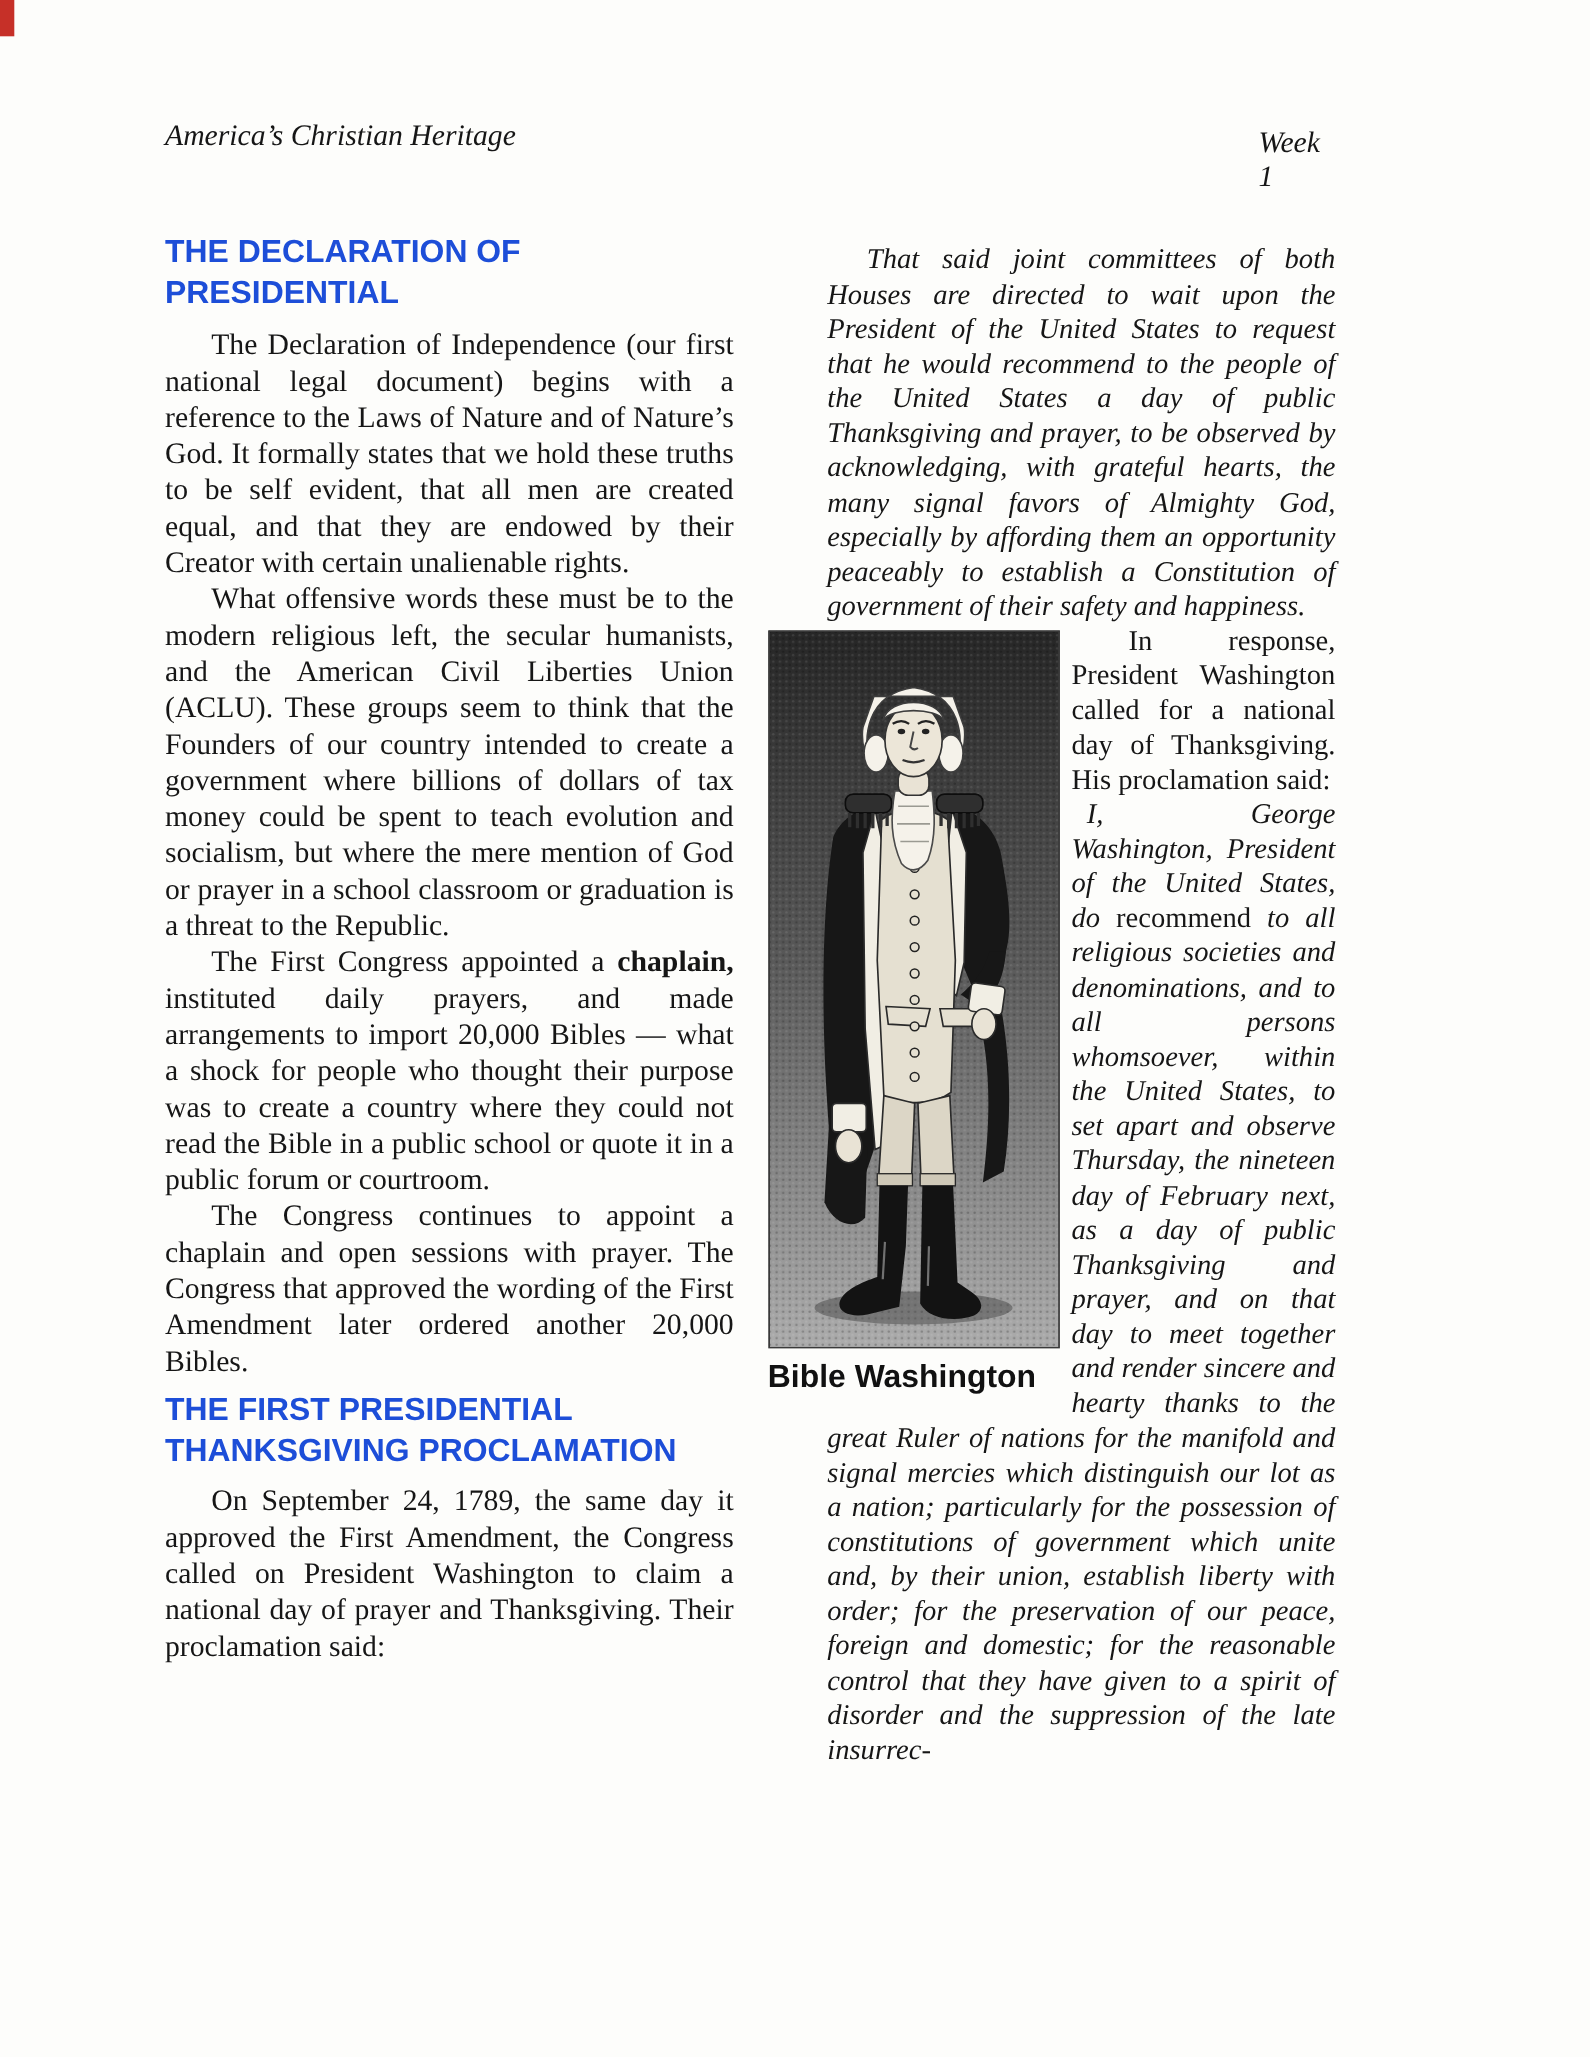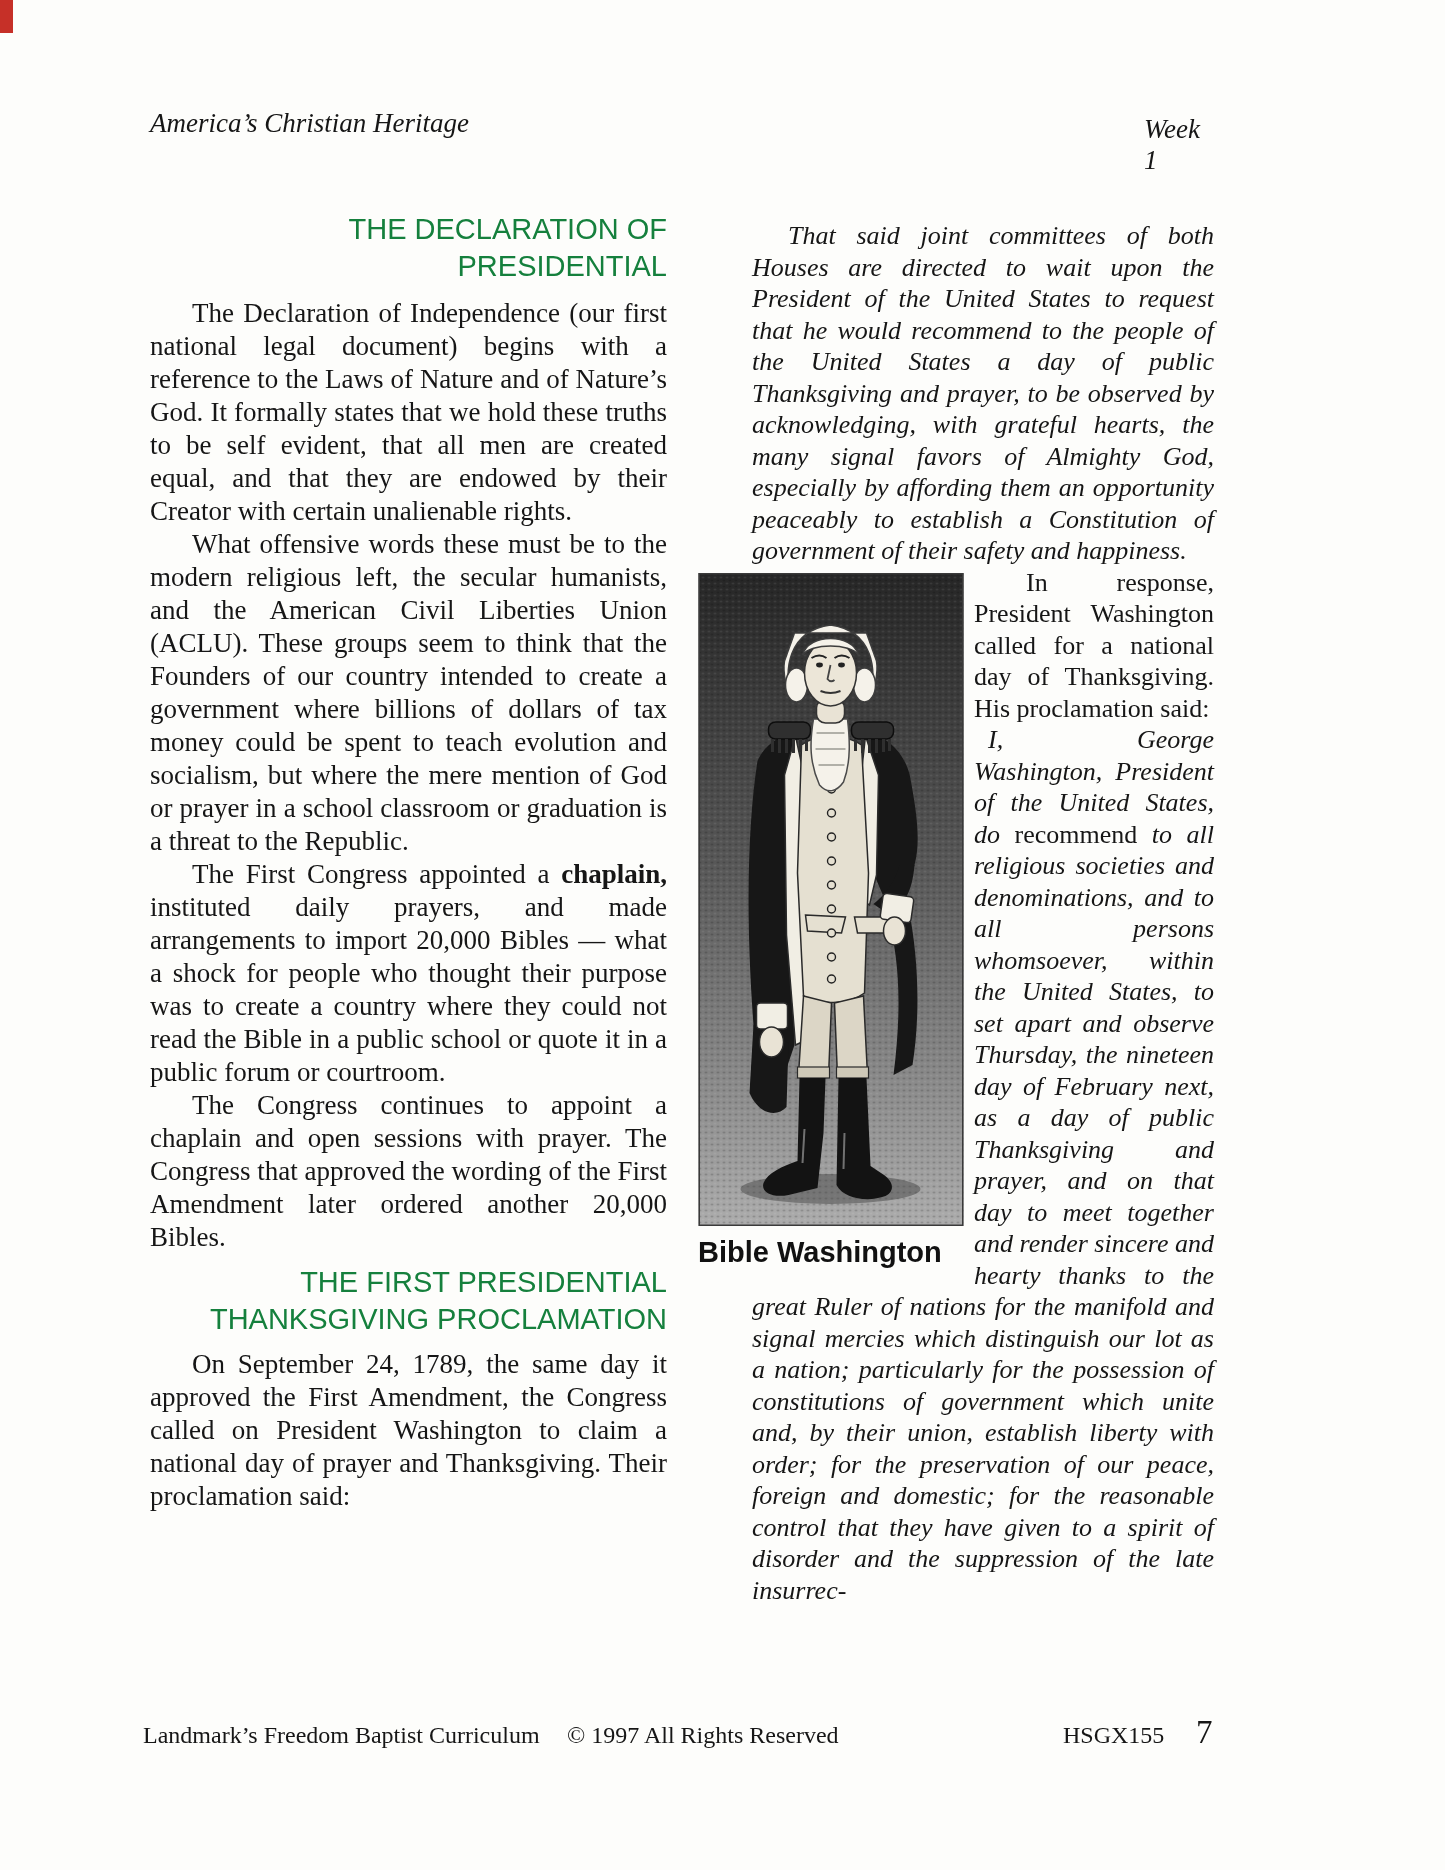--- a/index.html
+++ b/index.html
@@ -9,22 +9,22 @@
 
   
   .hdr{position:absolute;top:108px;left:150px;right:230px;height:40px;font-size:27px;font-style:italic;}
   .hdr-left{position:absolute;left:0;top:0;}
   .hdr-right{position:absolute;left:994px;top:6px;}
 
   
   .col-left{position:absolute;left:150px;top:211px;width:517px;
             font-size:27px;line-height:33px;text-align:justify;}
   .col-left p{margin:0;text-indent:42px;}
-  .sec-heading{font-family:"Liberation Sans","DejaVu Sans",sans-serif;font-weight:normal;
-               font-size:29px;line-height:37px;text-align:right;margin:0;color:#15803d;}
+  .sec-heading{font-family:"Liberation Sans","DejaVu Sans",sans-serif;font-weight:bold;
+               font-size:29px;line-height:37px;text-align:left;margin:0;color:#1d4ed8;}
   .h1-block{margin:0 0 12px 0;}
   .h2-block{margin:16px 0 10px 0;}
   .h3-block{margin:10px 0 10px 0;}
 
   .col-right{position:absolute;left:752px;top:220px;width:462px;
              font-size:26px;line-height:31.5px;text-align:justify;font-style:italic;hyphens:auto;}
   .col-right p{margin:0;}
   .q1{text-indent:36px;}
   .resp{font-style:normal;text-indent:52px;}
   .q2{text-indent:14px;}
@@ -163,20 +163,14 @@
         <path d="M122,118 Q132,122 142,118" stroke="#333" stroke-width="2" fill="none"></path>
         <rect x="0.75" y="0.75" width="263.5" height="651.5" fill="none" stroke="#3a3a3a" stroke-width="1.5"></rect>
       </svg>
       <figcaption>Bible Washington</figcaption>
     </figure>
 
     <p class="resp">In response, President Washington called for a national day of Thanksgiving.  His proclamation said:</p>
     <p class="q2"><span>I, George Washington, President of the United States, do </span><span class="roman">recommend </span><span>to all religious societies and denominations, and to all persons whomsoever, within the United States, to set apart and observe Thursday, the nineteen day of February next, as a day of public Thanksgiving and prayer, and on that day to meet together and render sincere and hearty thanks to the great Ruler of nations for the manifold and signal mercies which distinguish our lot as a nation; particularly for the possession of constitutions of government which unite and, by their union, establish liberty with order; for the preservation of our peace, foreign and domestic; for the reasonable control that they have given to a spirit of disorder and the suppression of the late insurrec-</span></p>
   </div>
 
-  <div class="footer">
-    <span class="ft-left">Landmark’s Freedom Baptist Curriculum</span>
-    <span class="ft-center">© 1997  All Rights Reserved</span>
-    <span class="ft-code">HSGX155</span>
-    <span class="ft-page">7</span>
-  </div>
 
 </div>
 
 </body></html>

